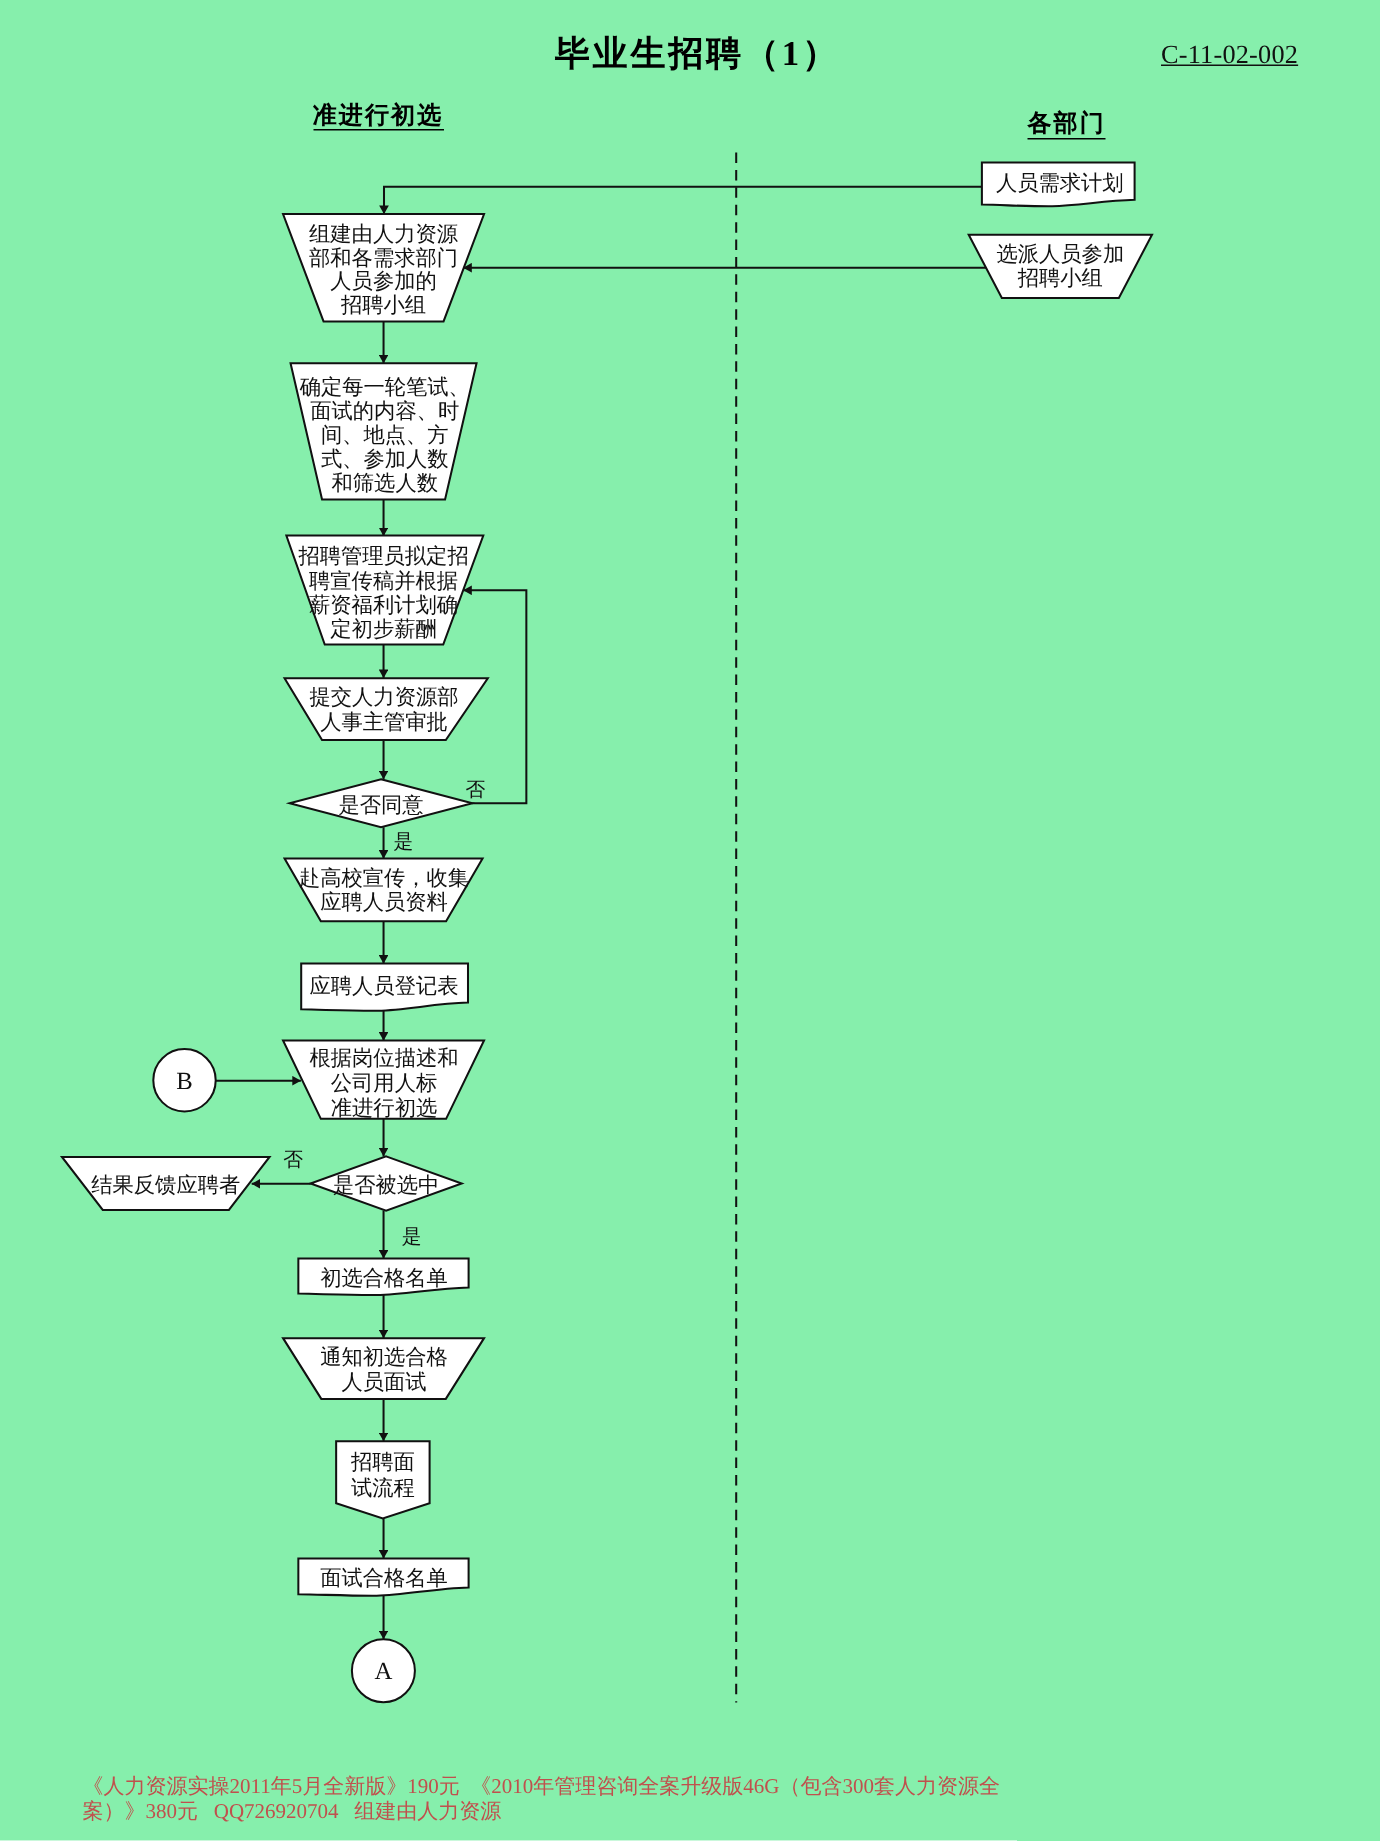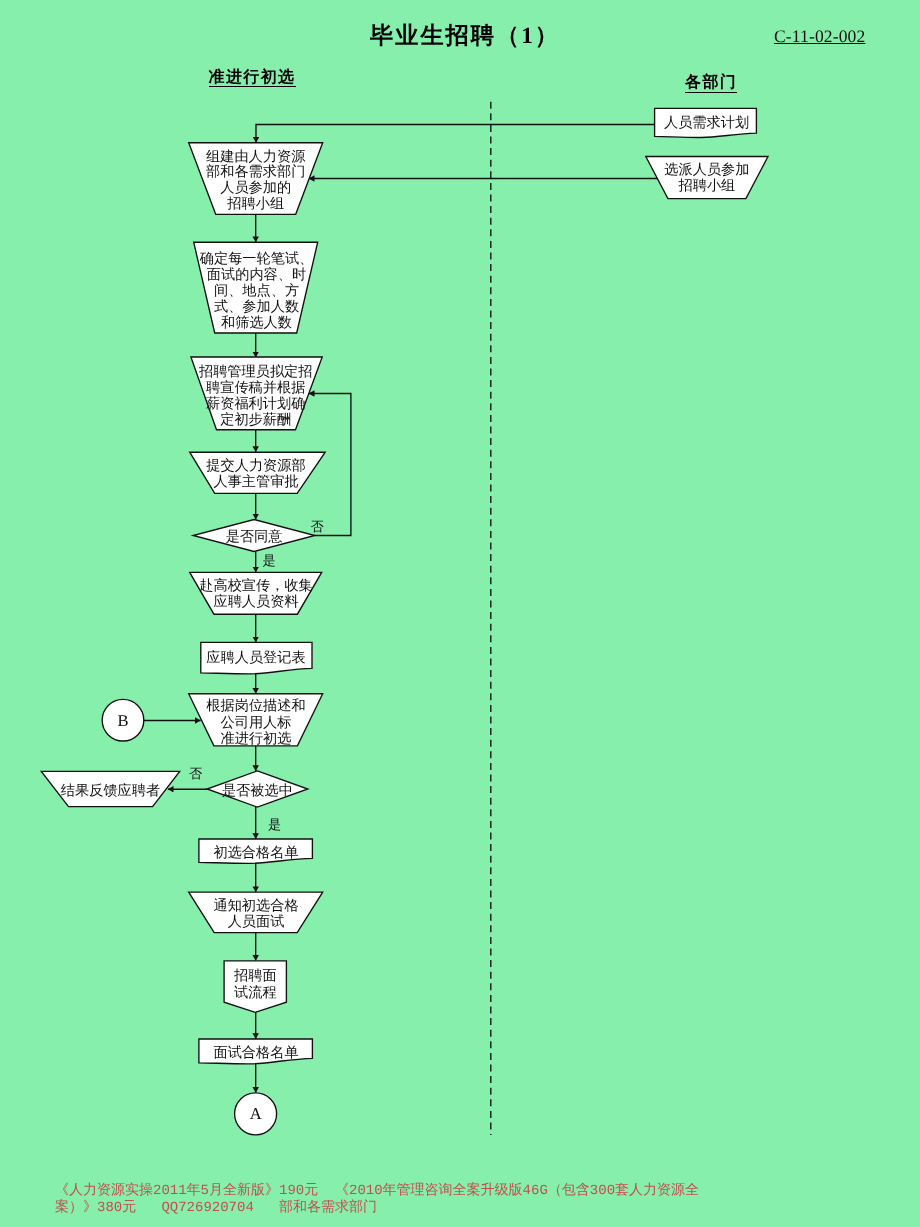--- a/index.html
+++ b/index.html
@@ -18,21 +18,21 @@
          font-family:"Liberation Serif",serif;font-size:23.2px;font-weight:bold;color:#000;
          letter-spacing:2.0px;text-indent:2.0px;}
   .code{position:absolute;left:774px;top:26px;font-family:"Liberation Serif",serif;
         font-size:17.5px;color:#111;letter-spacing:.15px;text-decoration:underline;}
   .colhead{position:absolute;font-family:"Liberation Serif",serif;font-size:16px;
            font-weight:bold;color:#000;white-space:nowrap;line-height:15px;
            border-bottom:1.3px solid #000;padding-bottom:1.5px;letter-spacing:1.4px;}
   #ch-hr{left:208.5px;top:69.5px;}
   #ch-dep{left:685px;top:75px;}
   .footer{position:absolute;left:55px;top:1182.5px;width:860px;
-          font-family:Liberation Mono, monospace;font-size:14.0px;line-height:17.6px;
+          font-family:Liberation Serif, serif;font-size:14.0px;line-height:17.6px;
           color:#c0504d;}
   .fline{white-space:pre;}
 </style>
 </head>
 <body>
 
 <div id="page">
 
   <div class="title">毕业生招聘（1）</div>
   <div class="code">C-11-02-002</div>
@@ -158,15 +158,15 @@
     <g>
       <text class="el" x="317.0" y="530.5">否</text>
       <text class="el" x="269.0" y="565.0">是</text>
       <text class="el" x="195.5" y="777.6">否</text>
       <text class="el" x="274.5" y="828.5">是</text>
     </g>
   </svg>
 
   <div class="footer">
       <div class="fline">《人力资源实操2011年5月全新版》190元  《2010年管理咨询全案升级版46G（包含300套人力资源全</div>
-      <div class="fline">案）》380元   QQ726920704   部和各需求部门</div>
+      <div class="fline">案）》380元   QQ726920704   组建由人力资源</div>
     </div>
 </div>
 
 </body></html>

